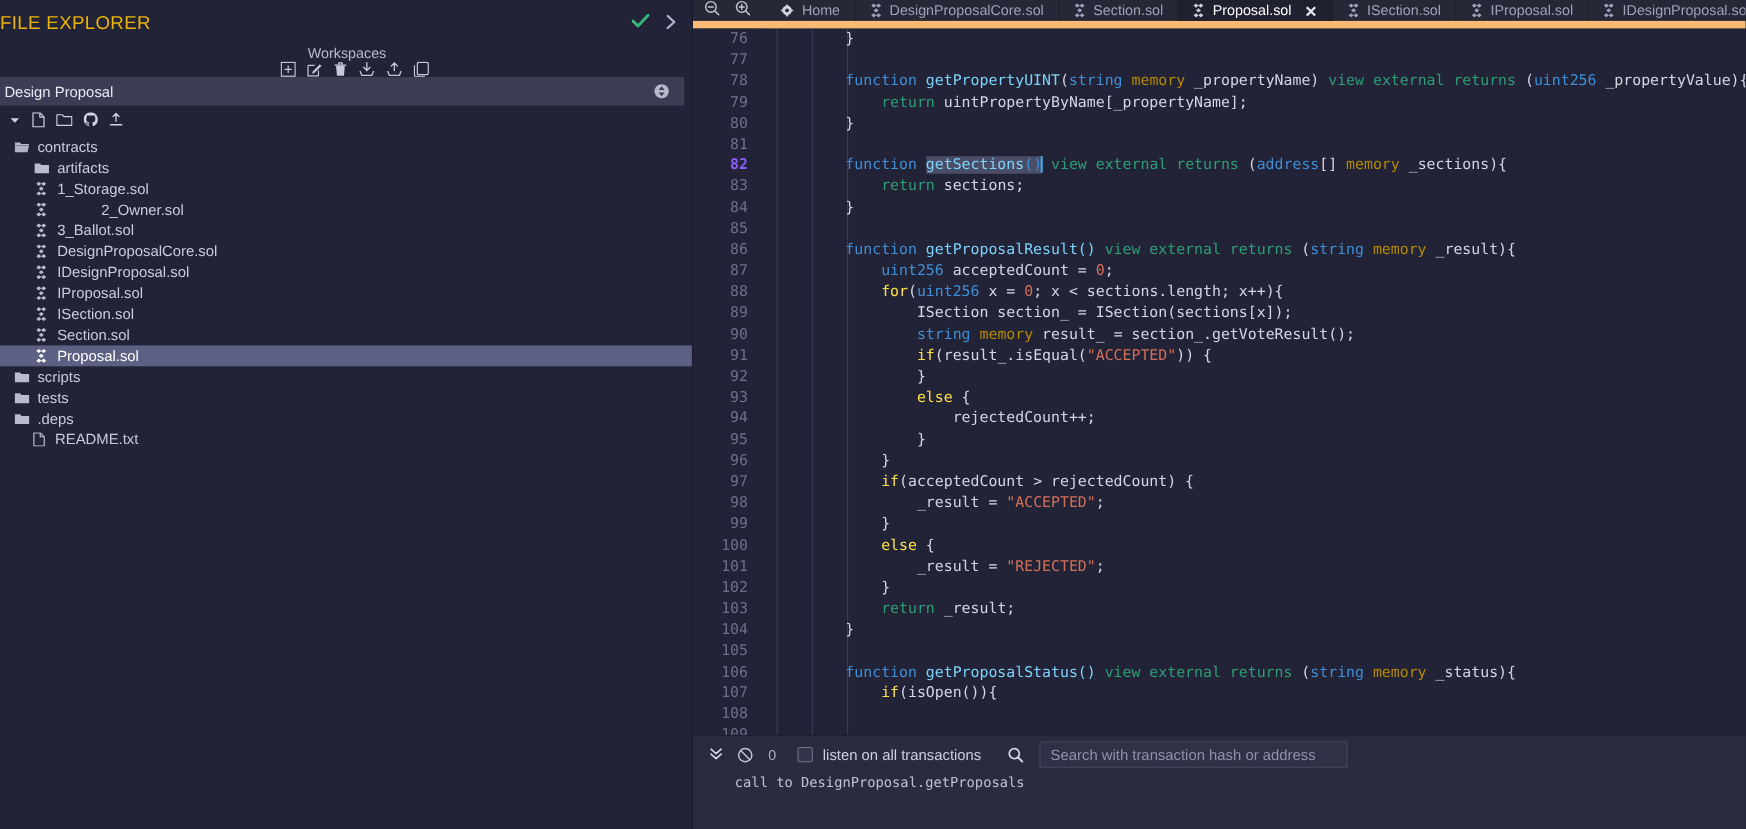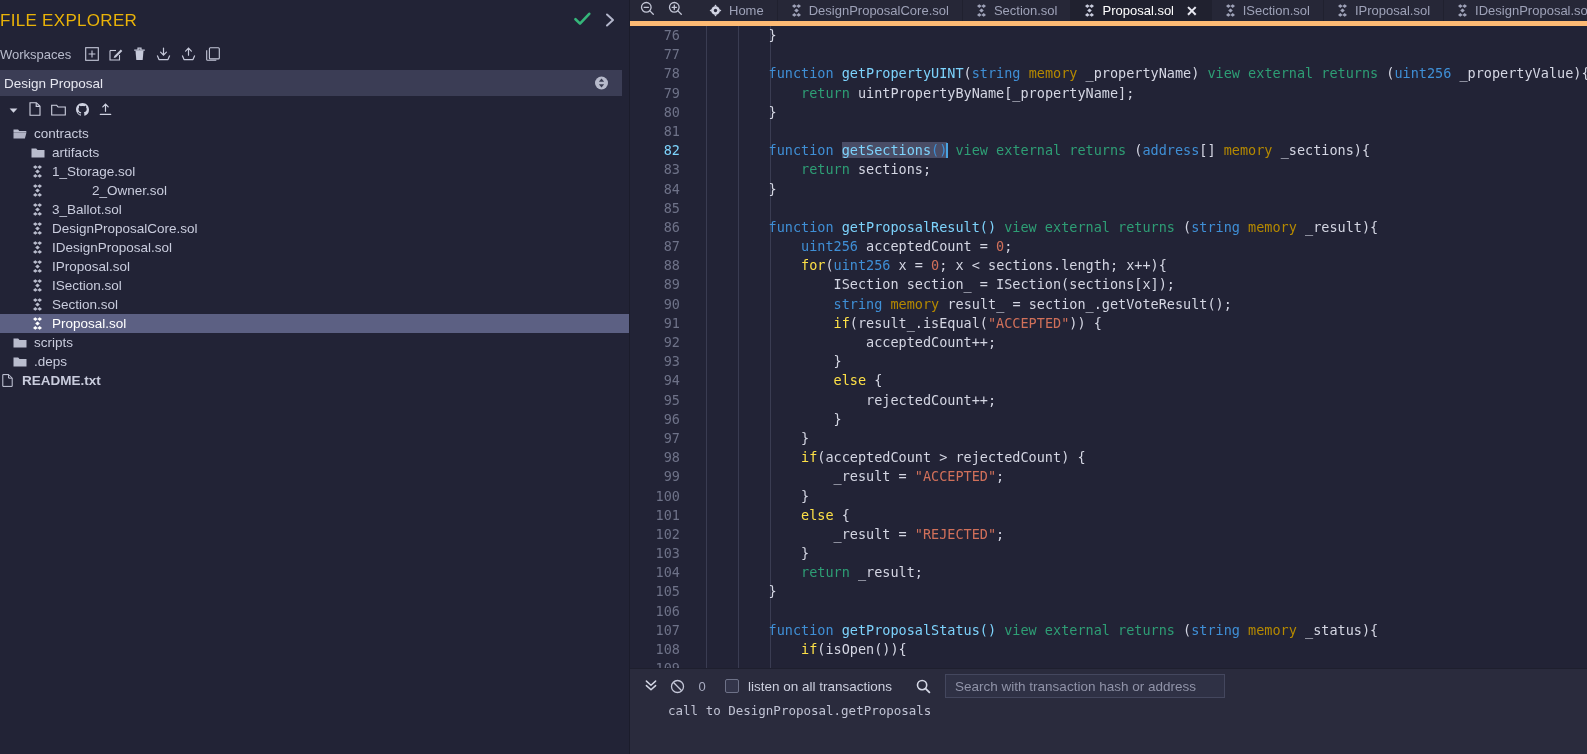--- a/index.html
+++ b/index.html
@@ -33,21 +33,21 @@
   }
   .panel-header-actions {
     position: absolute; right: 14px; top: 0; height: 41px;
     display: flex; align-items: center; gap: 14px;
   }
   .check-icon { color: #35b67a; font-size: 17px; line-height: 1; }
   .chev-right-icon { color: #b3b6cb; font-size: 14px; line-height: 1; font-weight: bold;}
 
   .ws-row {
     height: 26px; display: flex; align-items: center;
-    padding-left: 0px; gap: 0px;
+    padding-left: 16px; gap: 0px; flex-direction: column;
   }
   .ws-label { font-size: 13px; color: #b9bccd; margin-right: 14px; }
   .ws-icons { display: flex; align-items: center; gap: 10px; }
   .ws-icons svg { display: block; }
   .ico { color: #c6c9da; cursor: pointer; }
 
   .ws-select {
     height: 26px; margin: 3px 6px 0 0;
     background: #3b3d55;
     display: flex; align-items: center;
@@ -85,21 +85,21 @@
     display: flex; flex-direction: column;
     background: #2a2b3d; position: relative;
     min-width: 0;
   }
 
   
   #tabbar {
     height: 26px; background: #262737;
     display: flex; align-items: stretch;
     flex: 0 0 26px; overflow: hidden;
-    border-bottom: 5px solid #fdba74;
+    border-bottom: 7px solid #fdba74;
   }
   .tabzoom {
     display: flex; align-items: center; gap: 13px;
     padding: 0 13px 0 10px; color: #c3c6d6;
   }
   .tab {
     display: flex; align-items: center; gap: 7px;
     padding: 0 13px; color: #9ea2b8; font-size: 13px;
     white-space: nowrap; cursor: pointer;
     border-right: 1px solid #20212f;
@@ -119,21 +119,21 @@
   }
   .code-wrap { display: flex; position: relative; height: 100%; }
   .gutter {
     width: 64px; flex: 0 0 64px; text-align: right;
     padding-right: 14px; color: #6e7288;
     user-select: none; padding-top: 0px;
     background: #222336;
     position: relative; z-index: 2;
   }
   .gutter .ln { height: 19.2px; }
-  .gutter .ln.cur { color: #7dd3fc; font-weight: 400; }
+  .gutter .ln.cur { color: #8b5cf6; font-weight: 700; }
   .codecol { position: relative; flex: 1 1 auto; overflow: hidden; padding-left: 42px; }
   .codecol .line { height: 19.2px; white-space: pre; color: #d4d6e3; position: relative; z-index: 2;}
   .guides { position: absolute; inset: 0; z-index: 1; }
   .guides i {
     position: absolute; top: 0; bottom: 0; width: 1px;
     background: #3a3c52; display: block;
   }
 
   
   .k    { color: #3f8fd6; }   
@@ -385,23 +385,31 @@
             </svg>
           </span>
           <span class="nlabel">scripts</span>
         </div>
         <div class="node" style="padding-left: 12px;">
           <span class="nicon">
             <svg width="14" height="12" viewBox="0 0 14 12">
               <path fill="#b9bccd" d="M.5 1.6h4.7l1.3 1.5h7v7.4H.5z"></path>
             </svg>
           </span>
+          <span class="nlabel">tests</span>
+        </div>
+        <div class="node" style="padding-left: 12px;">
+          <span class="nicon">
+            <svg width="14" height="12" viewBox="0 0 14 12">
+              <path fill="#b9bccd" d="M.5 1.6h4.7l1.3 1.5h7v7.4H.5z"></path>
+            </svg>
+          </span>
           <span class="nlabel">.deps</span>
         </div>
-        <div class="node" style="padding-left: 0; font-weight: bold;">
+        <div class="node" style="padding-left: 28px;">
           <span class="nicon">
             <svg width="11" height="13" viewBox="0 0 11 13">
               <path d="M.8.6h6L10.2 4v8.4H.8z" fill="none" stroke="#c9ccdd" stroke-width="1"></path>
               <path d="M6.6.8v3.3h3.4" fill="none" stroke="#c9ccdd" stroke-width="1"></path>
             </svg>
           </span>
           <span class="nlabel">README.txt</span>
         </div>
       </div>
   </div>
@@ -540,21 +548,20 @@
             <div class="line">&nbsp;&nbsp;&nbsp;&nbsp;<span class="k">function </span><span class="fn sel">getSections</span><span class="k sel">()</span><span class="caret"></span><span class="pln"> </span><span class="kw2">view external returns</span><span class="pln"> (</span><span class="k">address</span><span class="pln">[] </span><span class="mem">memory</span><span class="pln"> _sections){</span></div>
             <div class="line">&nbsp;&nbsp;&nbsp;&nbsp;&nbsp;&nbsp;&nbsp;&nbsp;<span class="kw2">return</span><span class="pln"> sections;</span></div>
             <div class="line">&nbsp;&nbsp;&nbsp;&nbsp;<span class="pln">}</span></div>
             <div class="line"></div>
             <div class="line">&nbsp;&nbsp;&nbsp;&nbsp;<span class="k">function </span><span class="fn">getProposalResult() </span><span class="kw2">view external returns</span><span class="pln"> (</span><span class="k">string</span><span class="pln"> </span><span class="mem">memory</span><span class="pln"> _result){</span></div>
             <div class="line">&nbsp;&nbsp;&nbsp;&nbsp;&nbsp;&nbsp;&nbsp;&nbsp;<span class="k">uint256</span><span class="pln"> acceptedCount = </span><span class="num">0</span><span class="pln">;</span></div>
             <div class="line">&nbsp;&nbsp;&nbsp;&nbsp;&nbsp;&nbsp;&nbsp;&nbsp;<span class="ctl">for</span><span class="pln">(</span><span class="k">uint256</span><span class="pln"> x = </span><span class="num">0</span><span class="pln">; x &lt; sections.length; x++){</span></div>
             <div class="line">&nbsp;&nbsp;&nbsp;&nbsp;&nbsp;&nbsp;&nbsp;&nbsp;&nbsp;&nbsp;&nbsp;&nbsp;<span class="pln">ISection section_ = ISection(sections[x]);</span></div>
             <div class="line">&nbsp;&nbsp;&nbsp;&nbsp;&nbsp;&nbsp;&nbsp;&nbsp;&nbsp;&nbsp;&nbsp;&nbsp;<span class="k">string</span><span class="pln"> </span><span class="mem">memory</span><span class="pln"> result_ = section_.getVoteResult();</span></div>
             <div class="line">&nbsp;&nbsp;&nbsp;&nbsp;&nbsp;&nbsp;&nbsp;&nbsp;&nbsp;&nbsp;&nbsp;&nbsp;<span class="ctl">if</span><span class="pln">(result_.isEqual(</span><span class="str">"ACCEPTED"</span><span class="pln">)) {</span></div>
-            <div class="line">&nbsp;&nbsp;&nbsp;&nbsp;&nbsp;&nbsp;&nbsp;&nbsp;&nbsp;&nbsp;&nbsp;&nbsp;&nbsp;&nbsp;&nbsp;&nbsp;<span class="pln">acceptedCount++;</span></div>
             <div class="line">&nbsp;&nbsp;&nbsp;&nbsp;&nbsp;&nbsp;&nbsp;&nbsp;&nbsp;&nbsp;&nbsp;&nbsp;<span class="pln">}</span></div>
             <div class="line">&nbsp;&nbsp;&nbsp;&nbsp;&nbsp;&nbsp;&nbsp;&nbsp;&nbsp;&nbsp;&nbsp;&nbsp;<span class="ctl">else</span><span class="pln"> {</span></div>
             <div class="line">&nbsp;&nbsp;&nbsp;&nbsp;&nbsp;&nbsp;&nbsp;&nbsp;&nbsp;&nbsp;&nbsp;&nbsp;&nbsp;&nbsp;&nbsp;&nbsp;<span class="pln">rejectedCount++;</span></div>
             <div class="line">&nbsp;&nbsp;&nbsp;&nbsp;&nbsp;&nbsp;&nbsp;&nbsp;&nbsp;&nbsp;&nbsp;&nbsp;<span class="pln">}</span></div>
             <div class="line">&nbsp;&nbsp;&nbsp;&nbsp;&nbsp;&nbsp;&nbsp;&nbsp;<span class="pln">}</span></div>
             <div class="line">&nbsp;&nbsp;&nbsp;&nbsp;&nbsp;&nbsp;&nbsp;&nbsp;<span class="ctl">if</span><span class="pln">(acceptedCount &gt; rejectedCount) {</span></div>
             <div class="line">&nbsp;&nbsp;&nbsp;&nbsp;&nbsp;&nbsp;&nbsp;&nbsp;&nbsp;&nbsp;&nbsp;&nbsp;<span class="pln">_result = </span><span class="str">"ACCEPTED"</span><span class="pln">;</span></div>
             <div class="line">&nbsp;&nbsp;&nbsp;&nbsp;&nbsp;&nbsp;&nbsp;&nbsp;<span class="pln">}</span></div>
             <div class="line">&nbsp;&nbsp;&nbsp;&nbsp;&nbsp;&nbsp;&nbsp;&nbsp;<span class="ctl">else</span><span class="pln"> {</span></div>
             <div class="line">&nbsp;&nbsp;&nbsp;&nbsp;&nbsp;&nbsp;&nbsp;&nbsp;&nbsp;&nbsp;&nbsp;&nbsp;<span class="pln">_result = </span><span class="str">"REJECTED"</span><span class="pln">;</span></div>

